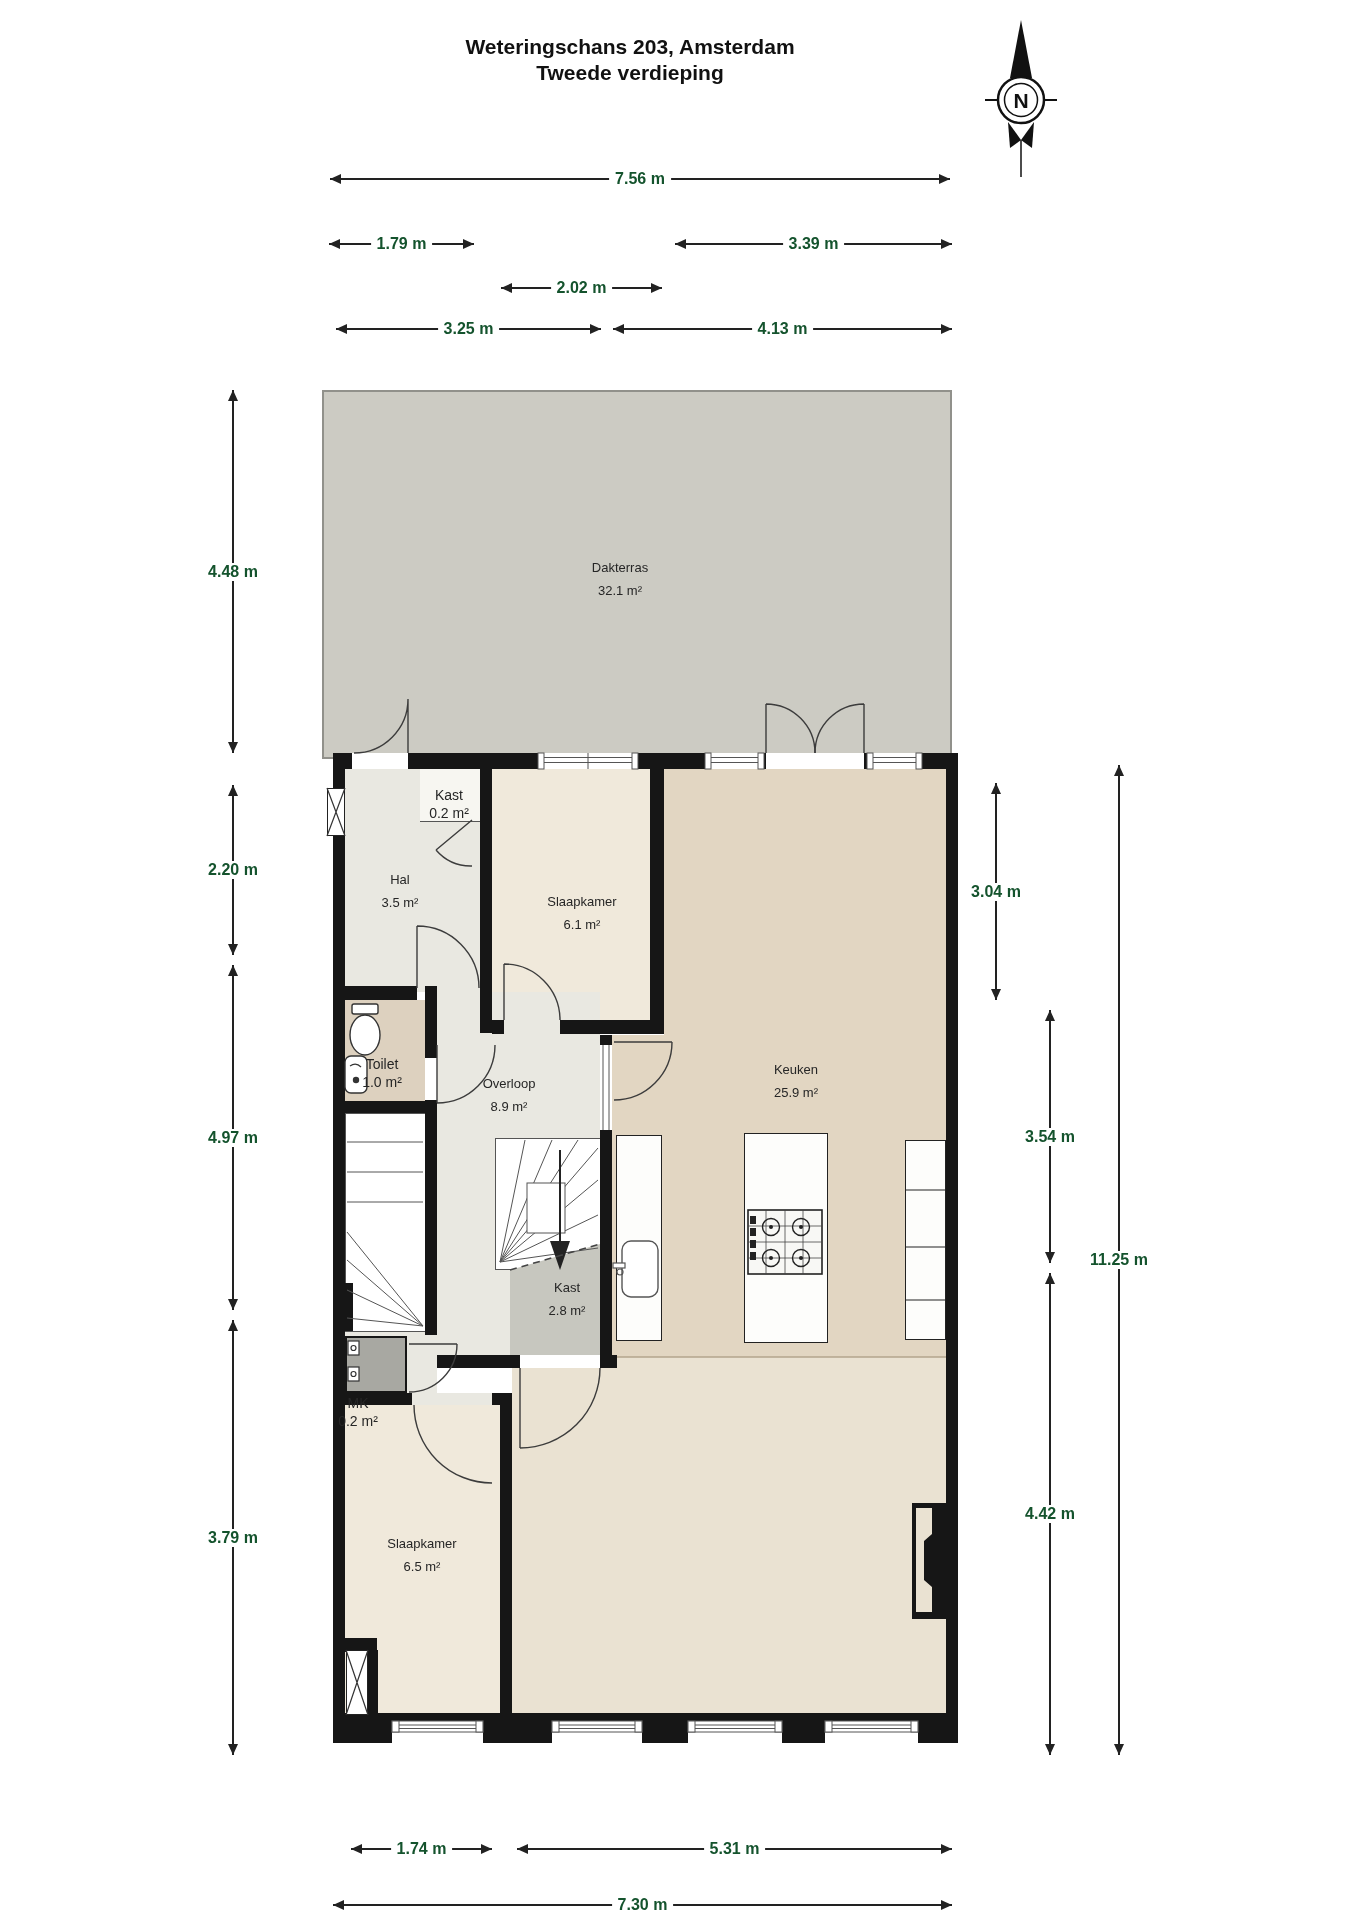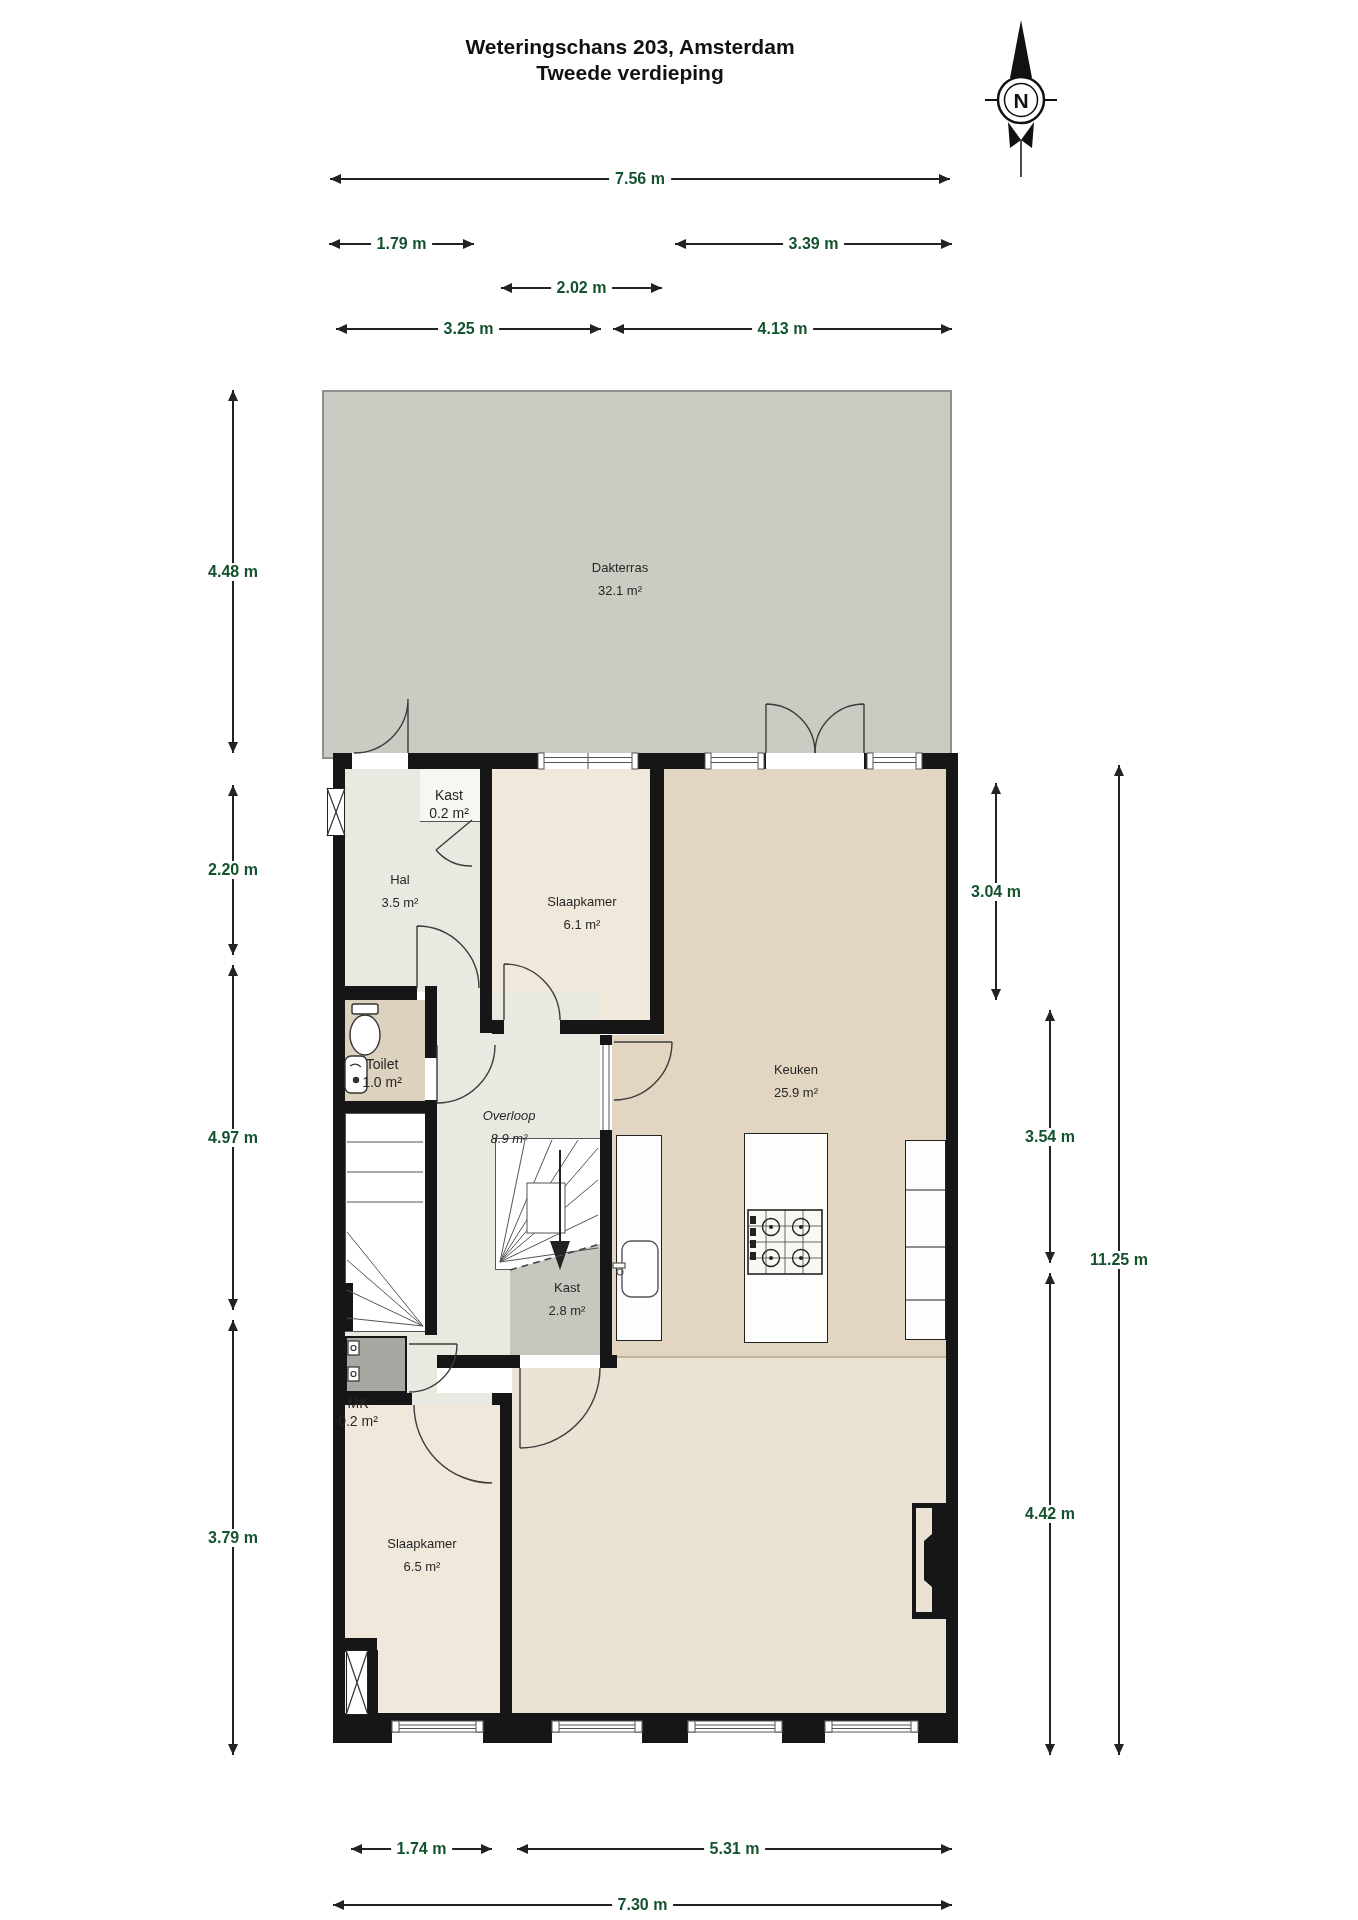--- a/index.html
+++ b/index.html
@@ -245,21 +245,21 @@
     <span>6.1 m²</span>
   </div>
   <div class="room-label" style="left:716px;top:1058px;width:160px;">
     <span>Keuken</span>
     <span>25.9 m²</span>
   </div>
   <div class="room-label small" style="left:332px;top:1055px;width:100px;">
     <span>Toilet</span>
     <span>1.0 m²</span>
   </div>
-  <div class="room-label" style="left:429px;top:1104px;width:160px;font-style:italic;">
+  <div class="room-label" style="left:429px;top:1072px;width:160px;">
     <span>Overloop</span>
     <span>8.9 m²</span>
   </div>
   <div class="room-label" style="left:507px;top:1276px;width:120px;">
     <span>Kast</span>
     <span>2.8 m²</span>
   </div>
   <div class="room-label small" style="left:327px;top:1394px;width:62px;">
     <span>MK</span>
     <span>0.2 m²</span>

